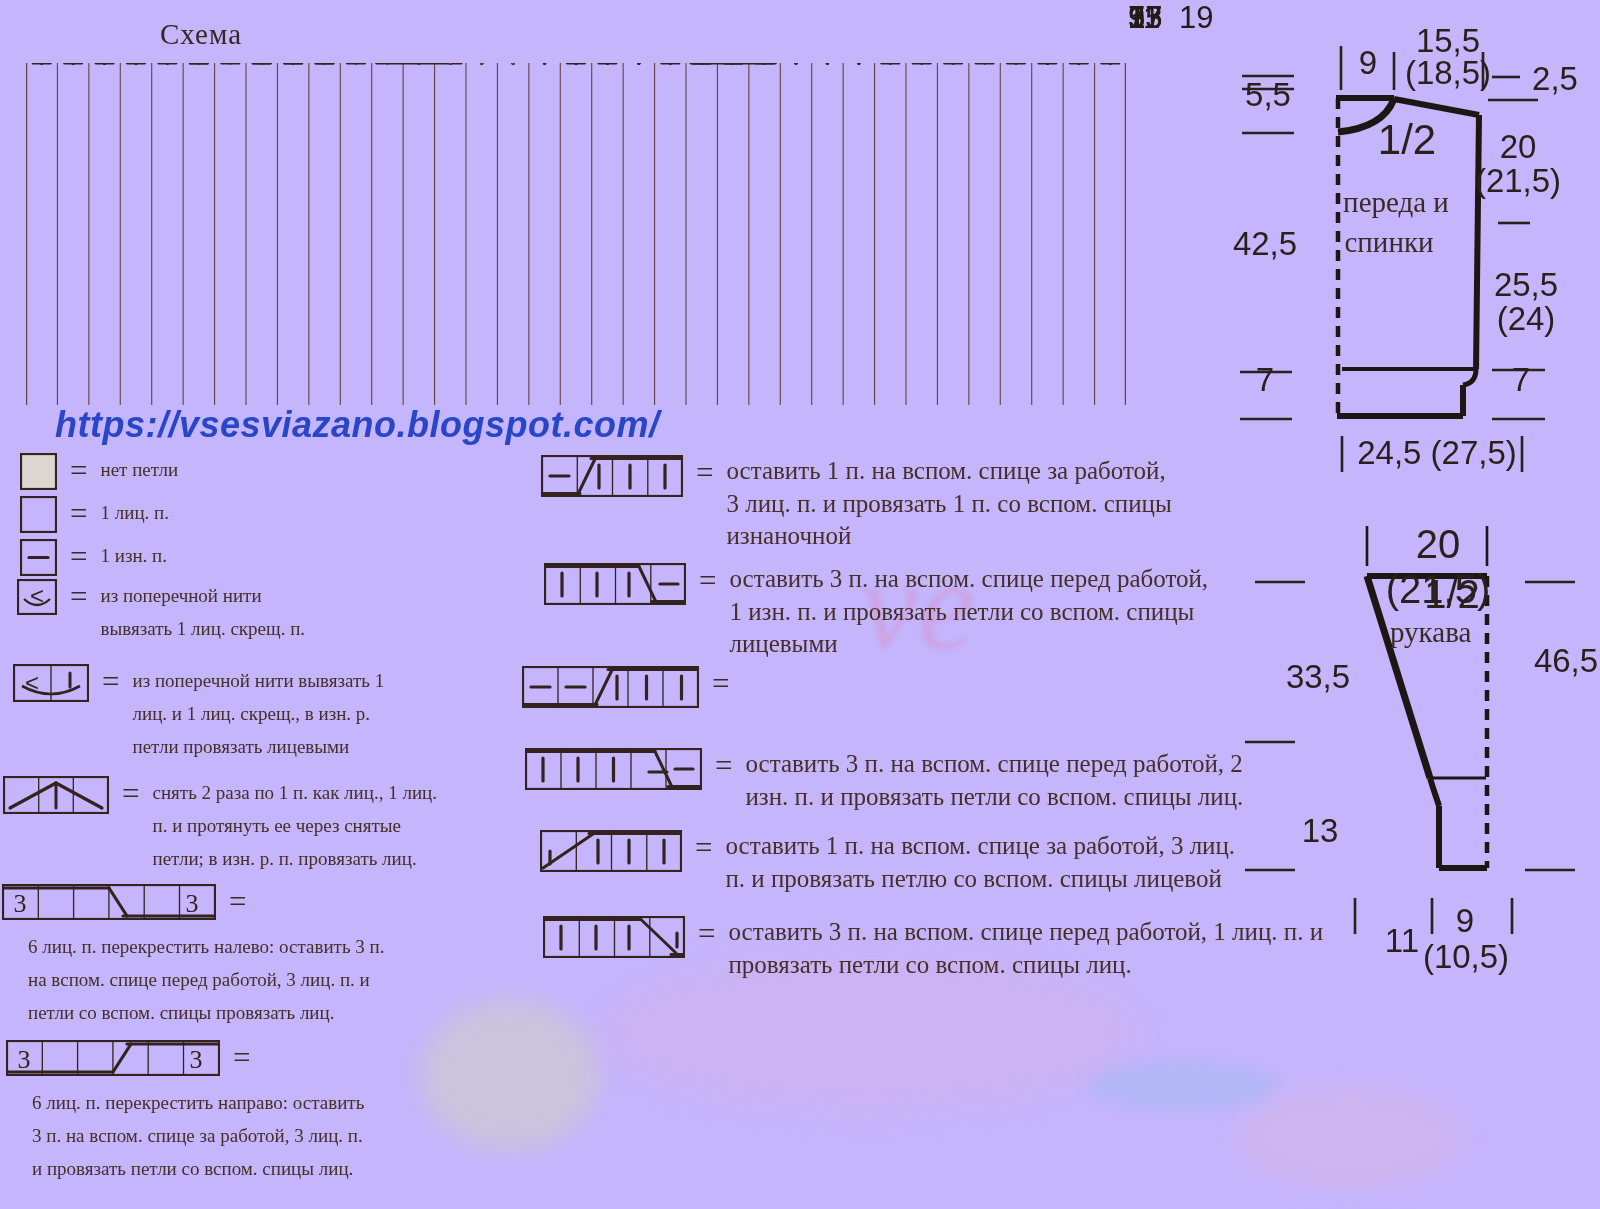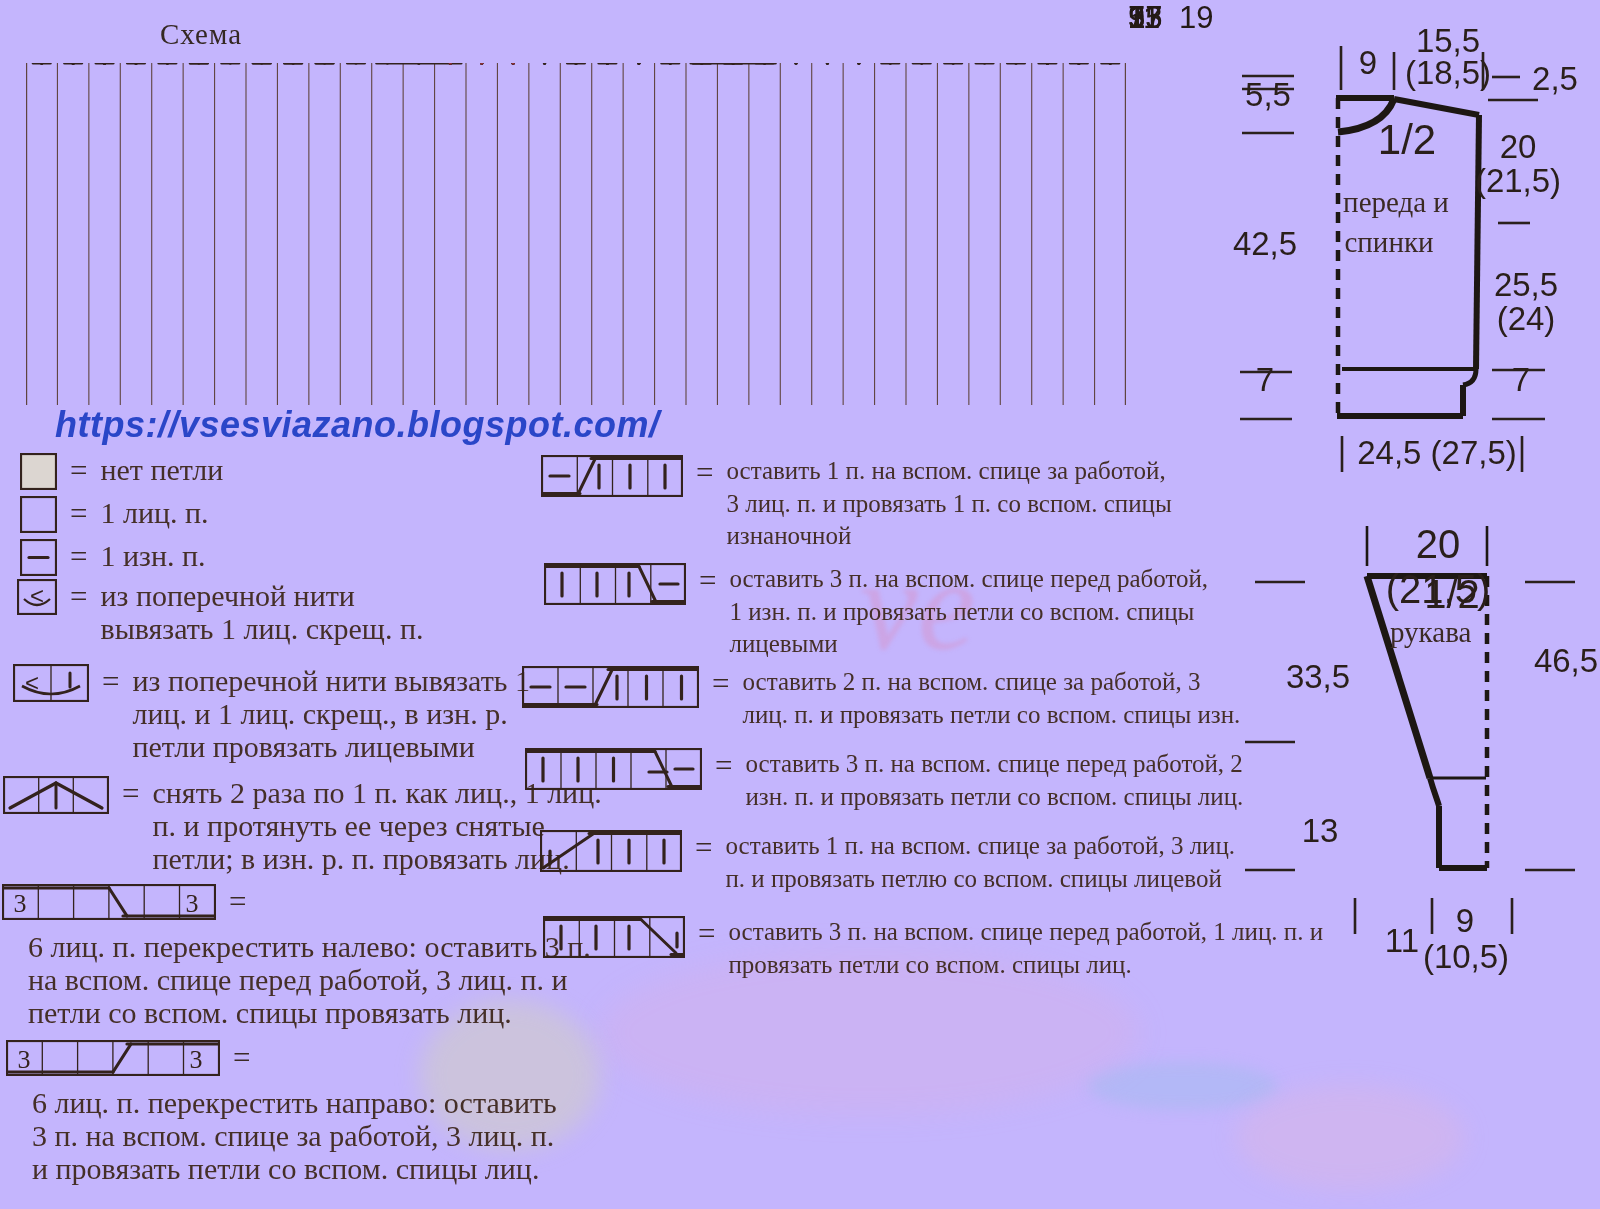--- a/index.html
+++ b/index.html
@@ -8,21 +8,21 @@
   .abs{position:absolute;}
   .title{font-size:29px;letter-spacing:1px;color:#352823;}
   .url{font-family:"Liberation Sans",sans-serif;font-weight:bold;font-size:36px;
        color:#2a46c8;letter-spacing:0.5px;font-style:italic;}
   .rl{position:absolute;width:50px;font-family:"Liberation Sans",sans-serif;
       font-size:31px;color:#241a16;}
   .leg{position:absolute;display:flex;gap:13px;align-items:flex-start;}
   .leg.col{flex-direction:column;gap:4px;}
   .symrow{display:flex;gap:13px;align-items:flex-start;}
   .eq{font-size:31px;line-height:36px;color:#3b2a24;}
-  .ltext{font-size:30px;line-height:33px;white-space:pre-line;color:#452f28;}
+  .ltext{font-size:19px;line-height:33px;white-space:pre-line;color:#452f28;}
   .mid .ltext{font-size:25px;line-height:32.5px;}
   .leg.col .ltext{margin-left:26px;margin-top:6px;}
   .dim{position:absolute;font-family:"Liberation Sans",sans-serif;font-size:33px;
        color:#2a1f1a;text-align:center;}
   .dim.l{text-align:center;}
   .frac{font-family:"Liberation Sans",sans-serif;font-size:42px;}
   .pname{font-size:29px;}
   .wmtext{font-style:italic;font-size:130px;color:rgba(224,130,175,.30);
           filter:blur(2px);font-family:"Liberation Serif",serif;}
   .blob{position:absolute;border-radius:50%;}
@@ -464,22 +464,20 @@
             <line x1="44" y1="21" x2="63" y2="21" stroke="#33221d" stroke-width="3.2" stroke-linecap="round"></line>
             <line x1="1" y1="38.5" x2="75" y2="38.5" stroke="#33221d" stroke-width="3" stroke-linecap="round"></line>
             <line x1="73" y1="39" x2="90" y2="4" stroke="#33221d" stroke-width="3" stroke-linecap="round"></line>
             <line x1="86" y1="3.5" x2="176" y2="3.5" stroke="#33221d" stroke-width="3" stroke-linecap="round"></line>
             <line x1="95" y1="10" x2="95" y2="33" stroke="#33221d" stroke-width="3.2" stroke-linecap="round"></line>
             <line x1="124.5" y1="10" x2="124.5" y2="33" stroke="#33221d" stroke-width="3.2" stroke-linecap="round"></line>
             <line x1="159.5" y1="10" x2="159.5" y2="33" stroke="#33221d" stroke-width="3.2" stroke-linecap="round"></line>
           </svg>
           <span class="eq">=</span>
         </div>
-        <div class="ltext">оставить 2 п. на вспом. спице за работой, 3
-лиц. п. и провязать петли со вспом. спицы изн.</div>
       </div>
       <div class="leg mid" style="left: 525px; top: 748px;">
         <div class="symrow">
           <svg width="177" height="42" viewBox="0 0 177 42">
             <rect x="1" y="1" width="175" height="40" fill="none" stroke="#33221d" stroke-width="2.2"></rect>
             <line x1="36" y1="1" x2="36" y2="41" stroke="#33221d" stroke-width="1.3" stroke-linecap="round"></line>
             <line x1="71" y1="1" x2="71" y2="41" stroke="#33221d" stroke-width="1.3" stroke-linecap="round"></line>
             <line x1="106" y1="1" x2="106" y2="41" stroke="#33221d" stroke-width="1.3" stroke-linecap="round"></line>
             <line x1="141" y1="1" x2="141" y2="41" stroke="#33221d" stroke-width="1.3" stroke-linecap="round"></line>
             <line x1="1" y1="3.5" x2="130" y2="3.5" stroke="#33221d" stroke-width="3" stroke-linecap="round"></line>

